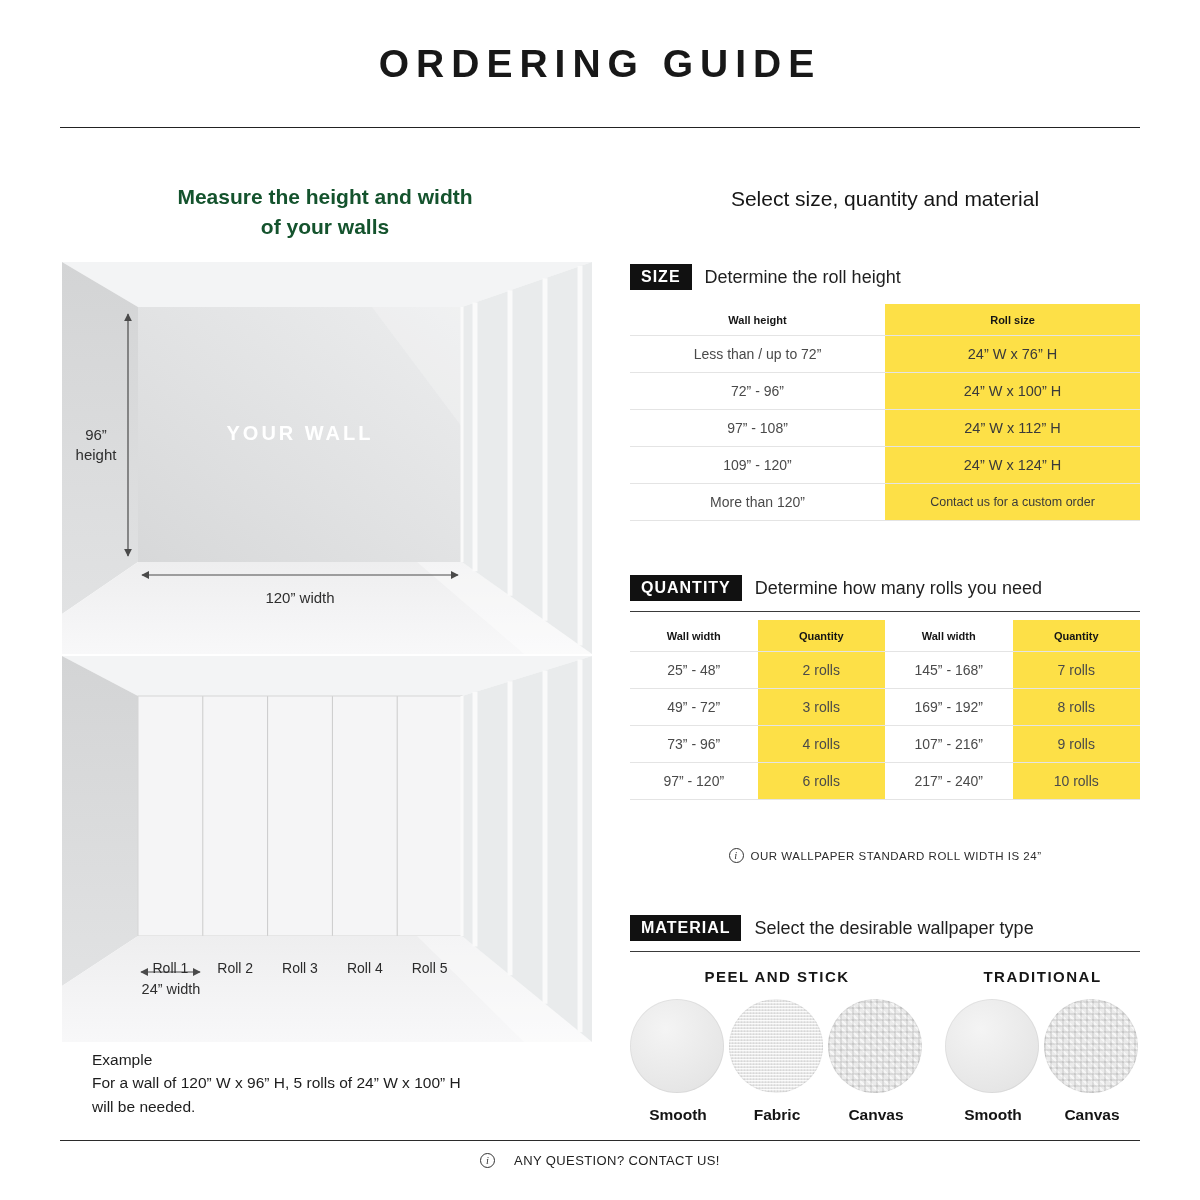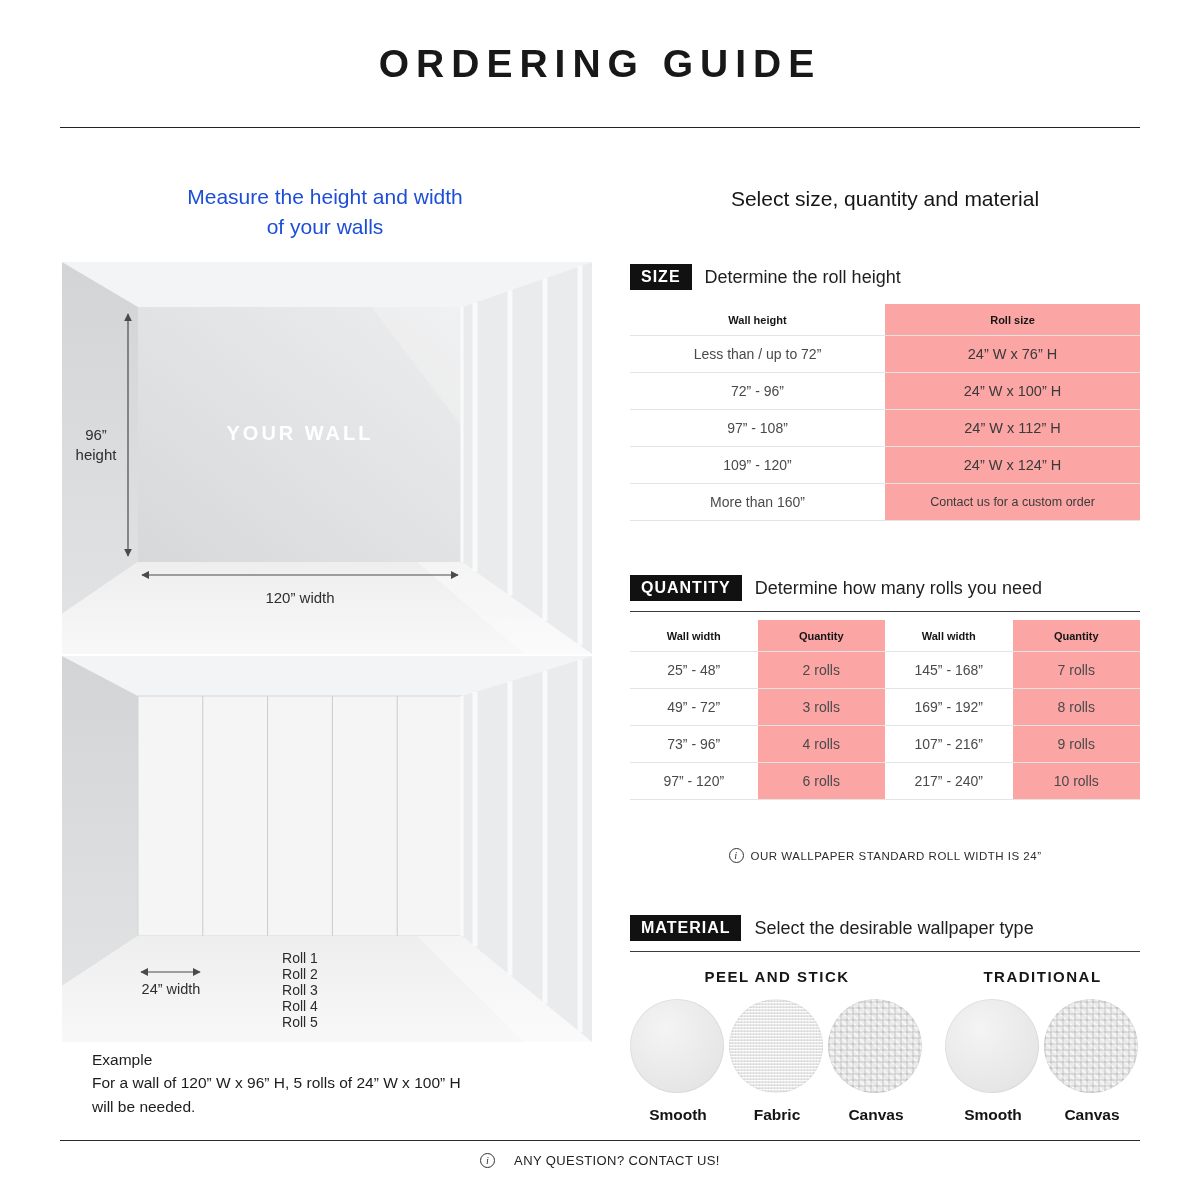--- a/index.html
+++ b/index.html
@@ -40,22 +40,22 @@
 
   
   .left-heading {
     position: absolute;
     top: 182px;
     left: 60px;
     width: 530px;
     text-align: center;
     font-size: 21px;
     line-height: 1.42;
-    font-weight: 400;
-    color: #1d4ed8;
+    font-weight: 700;
+    color: #14532d;
   }
   .room {
     position: absolute;
     left: 62px;
     width: 530px;
   }
   .room1 { top: 262px; height: 392px; }
   .room2 { top: 656px; height: 386px; }
   .room svg { display: block; width: 100%; height: 100%; }
 
@@ -76,23 +76,22 @@
     color: #ffffff;
     font-size: 20px;
     font-weight: bold;
     letter-spacing: 3px;
   }
   .w-label  { left: 76px; width: 324px; top: 326px; }
   .rolls-row {
     position: absolute;
     left: 76px;
     width: 324px;
-    top: 294px;
-    display: flex;
-    flex-direction: column;
+    top: 304px;
+    display: flex;
   }
   .roll-label {
     flex: 1;
     text-align: center;
     font-size: 14px;
     color: #2b2b2b;
   }
   .w24-label { left: 44px; width: 130px; top: 324px; font-size: 14.5px; }
 
   .example-block {
@@ -162,21 +161,21 @@
     color: #4a4a4a;
   }
   .t-head .t-cell {
     min-height: 31px;
     font-weight: bold;
     font-size: 11px;
     color: #151515;
   }
   .half { width: 50%; }
   .quarter { width: 25%; }
-  .gray { background: #fca5a5; }
+  .gray { background: #fde047; }
   .size-table .t-row:last-child .rollcol {
     font-size: 12.5px;
     line-height: 1.3;
     padding: 5px 34px;
     box-sizing: border-box;
   }
   .rollcol { font-size: 14.5px; color: #3a3a3a; }
 
   .qty-note {
     position: absolute;
@@ -419,21 +418,21 @@
       </div>
       <div class="t-row">
         <div class="t-cell half">97” - 108”</div>
         <div class="t-cell half gray rollcol">24” W x 112” H</div>
       </div>
       <div class="t-row">
         <div class="t-cell half">109” - 120”</div>
         <div class="t-cell half gray rollcol">24” W x 124” H</div>
       </div>
       <div class="t-row">
-        <div class="t-cell half">More than 160”</div>
+        <div class="t-cell half">More than 120”</div>
         <div class="t-cell half gray rollcol">Contact us for a custom order</div>
       </div>
     </div>
   </div>
 
   <div class="section quantity-section">
     <div class="section-head ruled">
       <span class="badge">QUANTITY</span>
       <span class="section-title">Determine how many rolls you need</span>
     </div>

